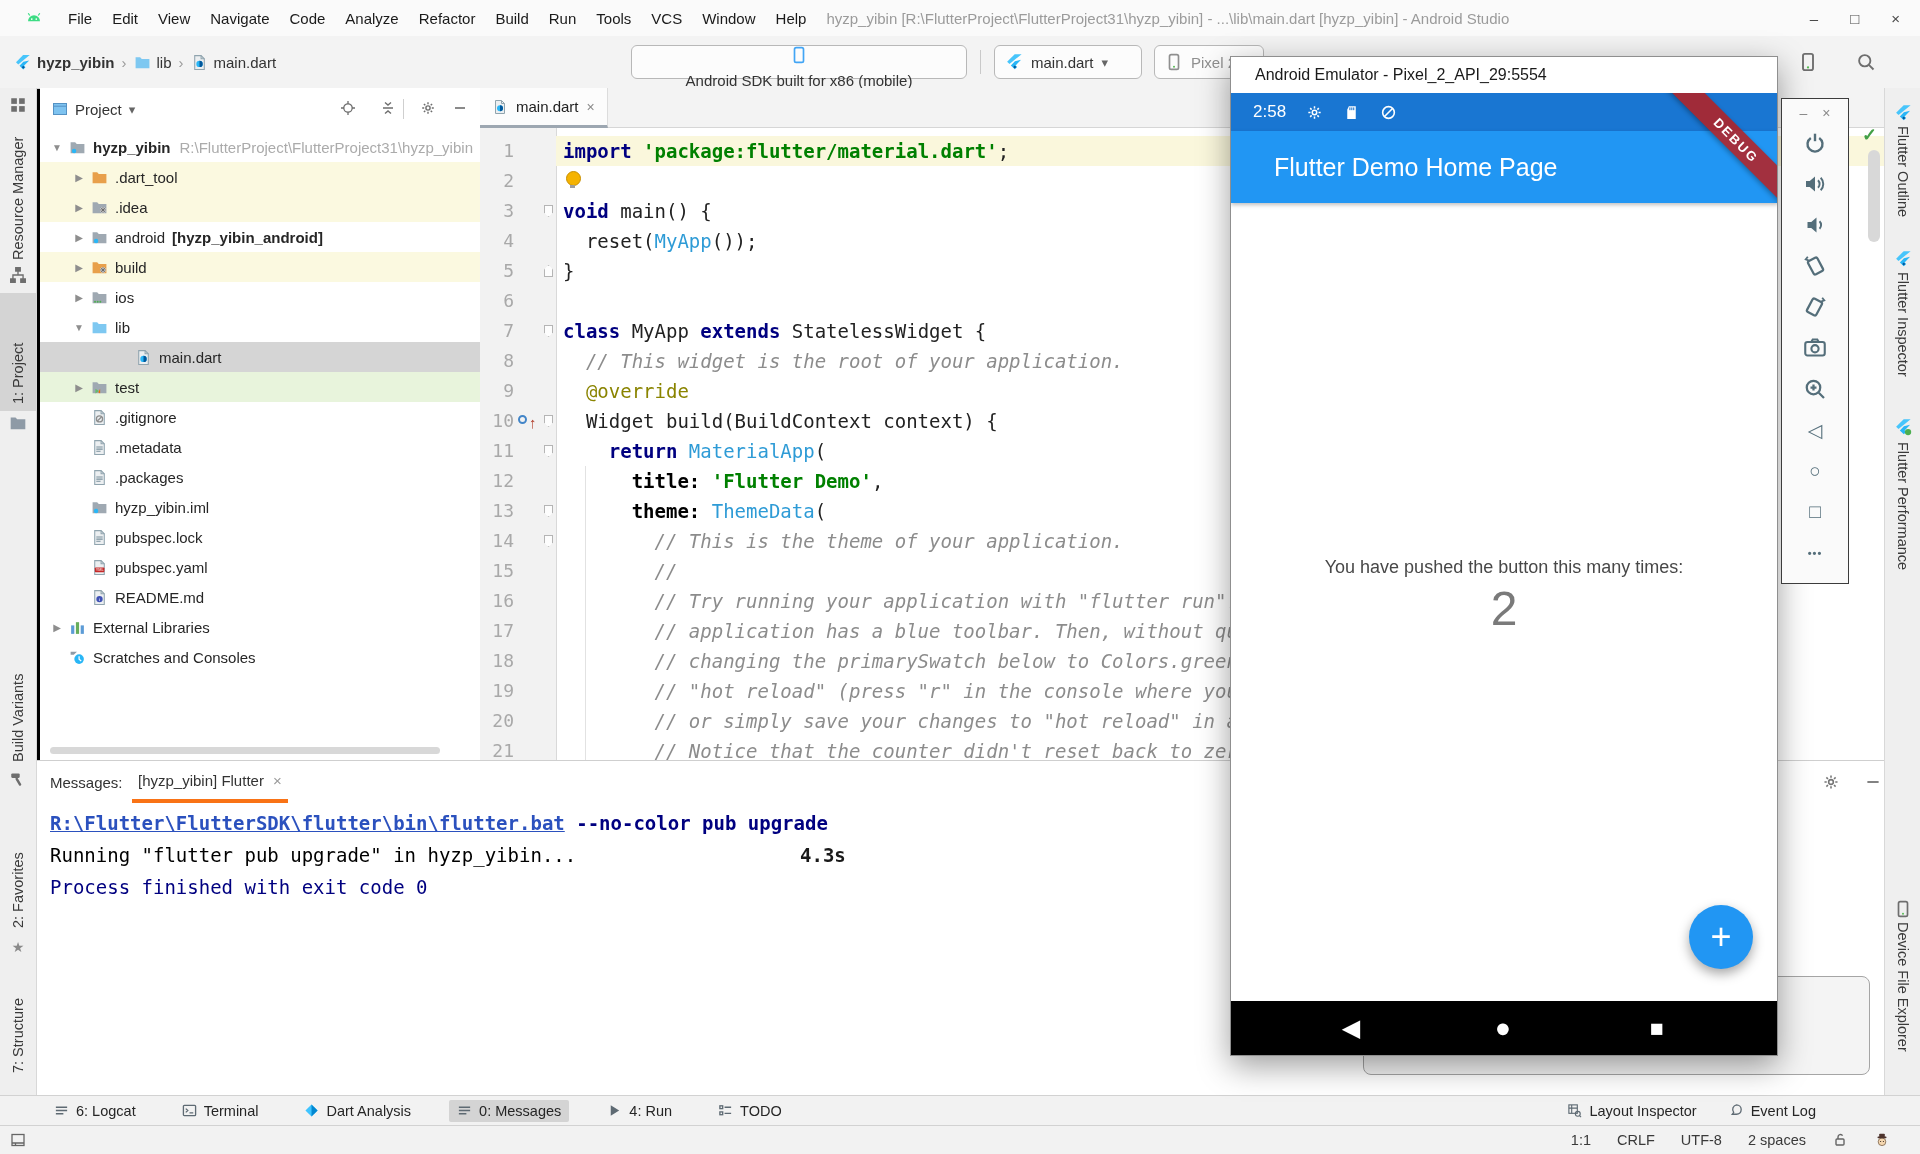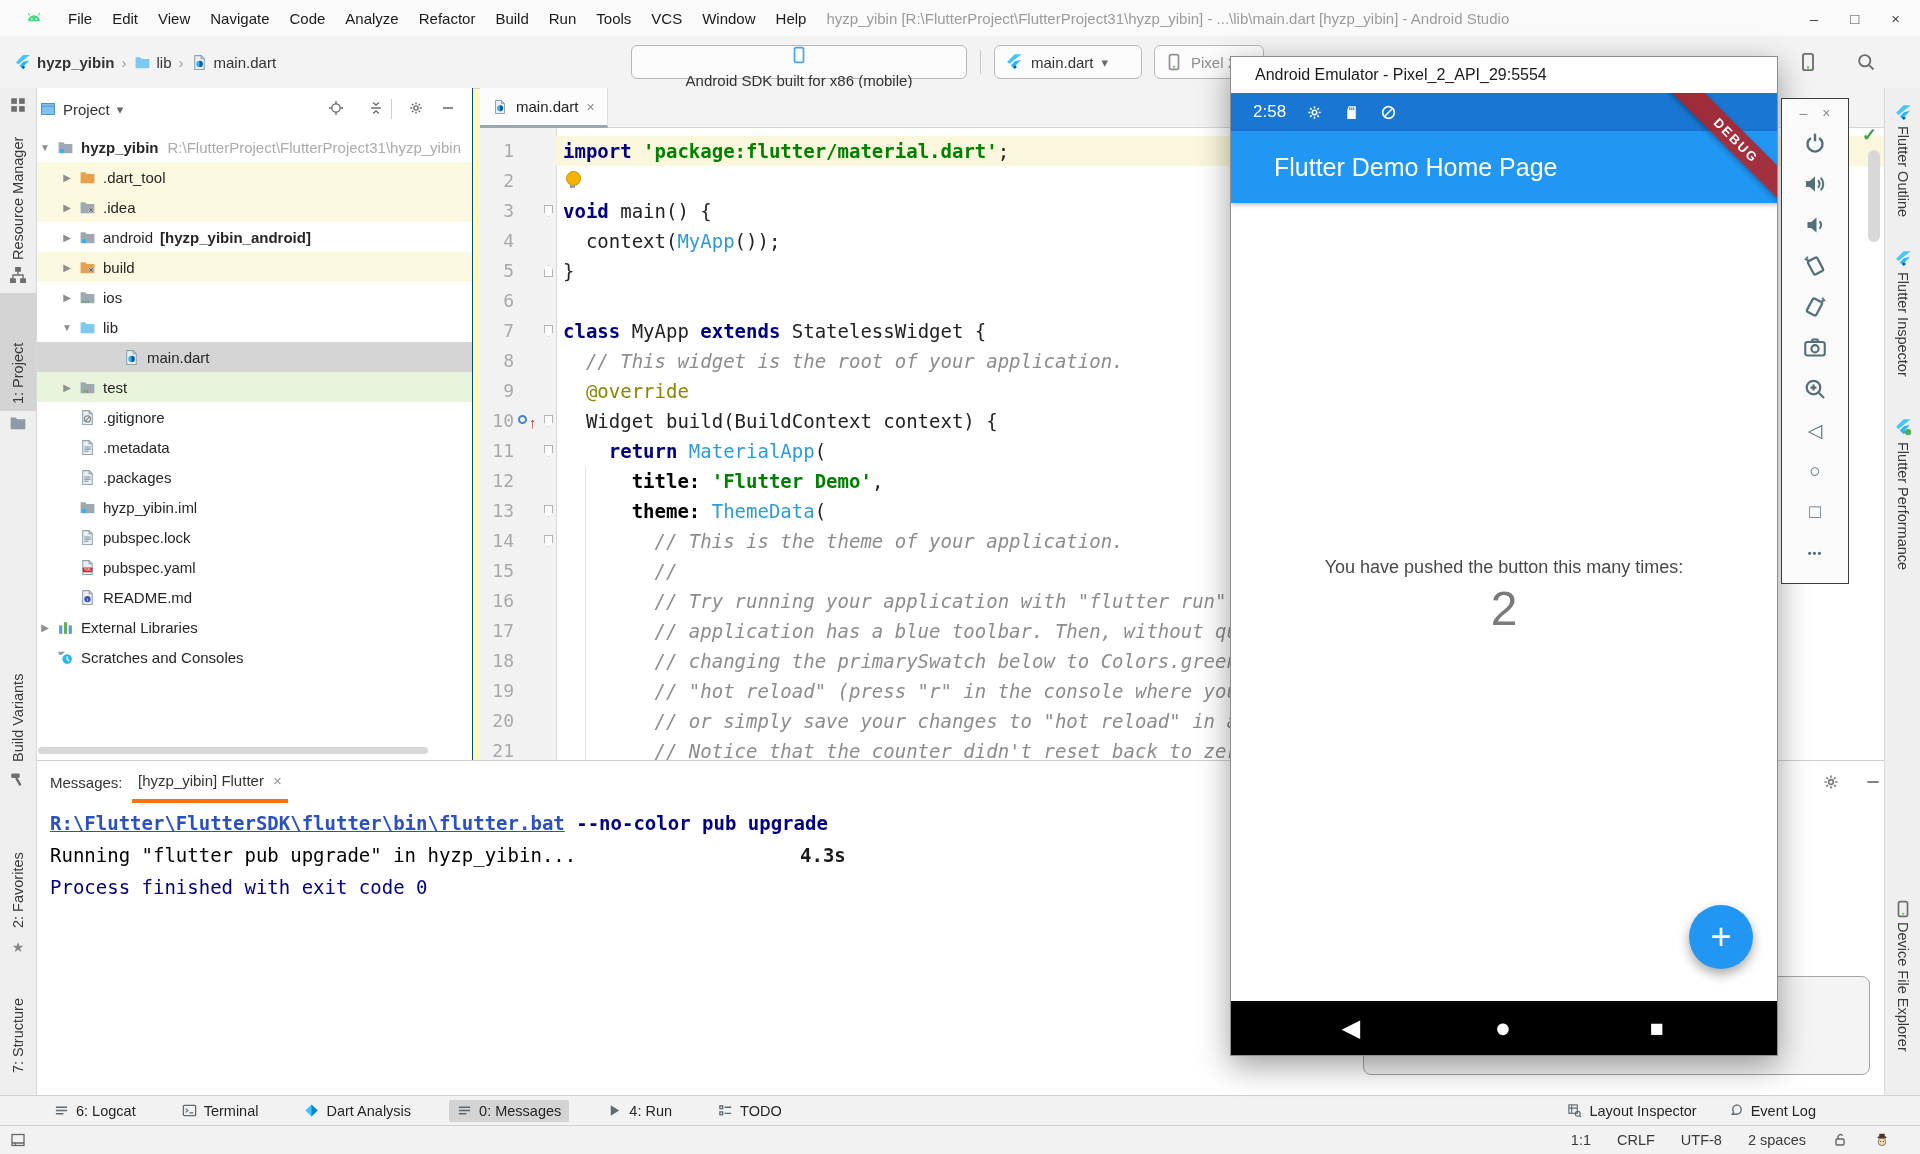--- a/index.html
+++ b/index.html
@@ -1,16 +1,16 @@
 <!DOCTYPE html>
 <html><head>
 <meta charset="utf-8">
 <style>
   html,body{margin:0;padding:0;background:#ddd;}
-  #app{position:relative;width:1920px;height:1154px;background:#fef9c3;overflow:hidden;
+  #app{position:relative;width:1920px;height:1154px;background:#000000;overflow:hidden;
        font-family:"Liberation Sans",sans-serif;color:#222;}
   svg{display:block;}
   .ic{display:inline-flex;align-items:center;justify-content:center;}
   .ic svg{width:100%;height:100%;}
 
   
   #titlebar{position:absolute;left:0;top:0;width:1920px;height:36px;background:#FAFAFA;
             border-bottom:1px solid #BEBEBE;display:flex;align-items:center;}
   #android-logo{width:20px;height:20px;margin-left:24px;}
   #menus{display:flex;margin-left:14px;}
@@ -40,22 +40,22 @@
   .strip{position:absolute;top:88px;width:36px;height:1037px;background:#EFEFEF;z-index:2;}
   #left-strip{left:0;border-right:1px solid #D8D8D8;}
   #right-strip{left:1884px;border-left:1px solid #D8D8D8;}
   .vtxt{position:absolute;left:0;width:36px;display:flex;justify-content:center;font-size:14.5px;color:#3a3a3a;}
   .vtxt span{writing-mode:vertical-rl;}
   #left-strip .vtxt span{transform:rotate(180deg);}
   .sicon{position:absolute;left:9px;width:18px;height:18px;color:#6E6E6E;}
   #ls-sel{position:absolute;left:0;top:205px;width:36px;height:118px;background:#D4D4D4;}
 
   
-  #project{position:absolute;left:28px;top:88px;width:444px;height:672px;background:#fff;
-           border-right:1px solid #0c4a6e;overflow:hidden;z-index:1;}
+  #project{position:absolute;left:40px;top:88px;width:444px;height:672px;background:#fff;
+           border-right:7px solid #0c4a6e;overflow:hidden;z-index:1;}
   #pp-head{position:relative;height:42px;display:flex;align-items:center;gap:7px;padding-left:12px;font-size:15px;color:#333;}
   #pp-head .ic{width:16px;height:16px;}
   .pp-act{position:absolute;top:12px;width:18px;height:18px;color:#6E6E6E;}
   #pp-sep{position:absolute;left:363px;top:11px;width:1px;height:20px;background:#CFCFCF;}
   #tree{position:absolute;left:0;top:44px;right:0;}
   .trow{height:30px;display:flex;align-items:center;white-space:nowrap;overflow:hidden;font-size:15px;color:#262626;}
   .tarrow{width:22px;flex:none;text-align:center;font-size:10px;color:#8E8E8E;}
   .ticon{width:19px;height:17px;flex:none;margin-right:6px;}
   .tlabel.b{font-weight:bold;}
   .tann{font-weight:bold;margin-left:7px;}
@@ -652,21 +652,21 @@
           <div class="crow">
             <span class="lnum">3</span>
             <span class="lslot">
               <span class="fold open"></span>
             </span>
             <span class="lcode"><span class="k">void</span><span> main() {</span></span>
           </div>
           <div class="crow">
             <span class="lnum">4</span>
             <span class="lslot"></span>
-            <span class="lcode"><span>  context(</span><span class="cl">MyApp</span><span>());</span></span>
+            <span class="lcode"><span>  reset(</span><span class="cl">MyApp</span><span>());</span></span>
           </div>
           <div class="crow">
             <span class="lnum">5</span>
             <span class="lslot">
               <span class="fold close"></span>
             </span>
             <span class="lcode"><span>}</span></span>
           </div>
           <div class="crow">
             <span class="lnum">6</span>

